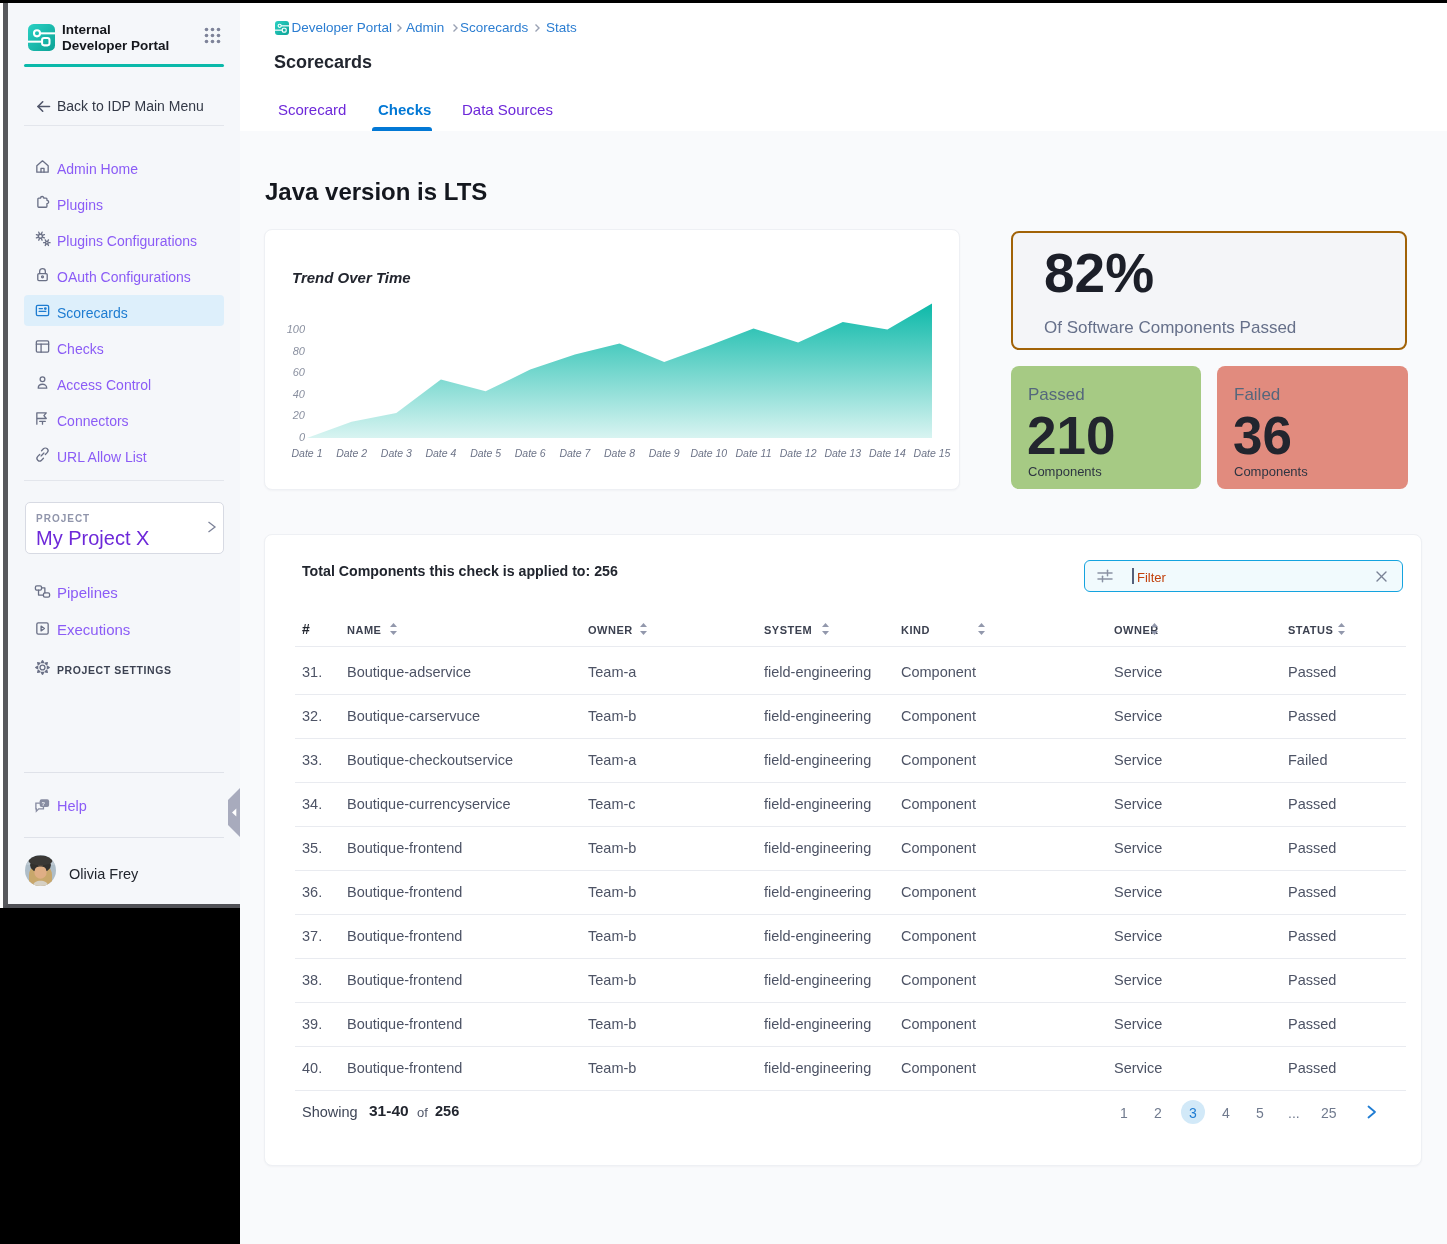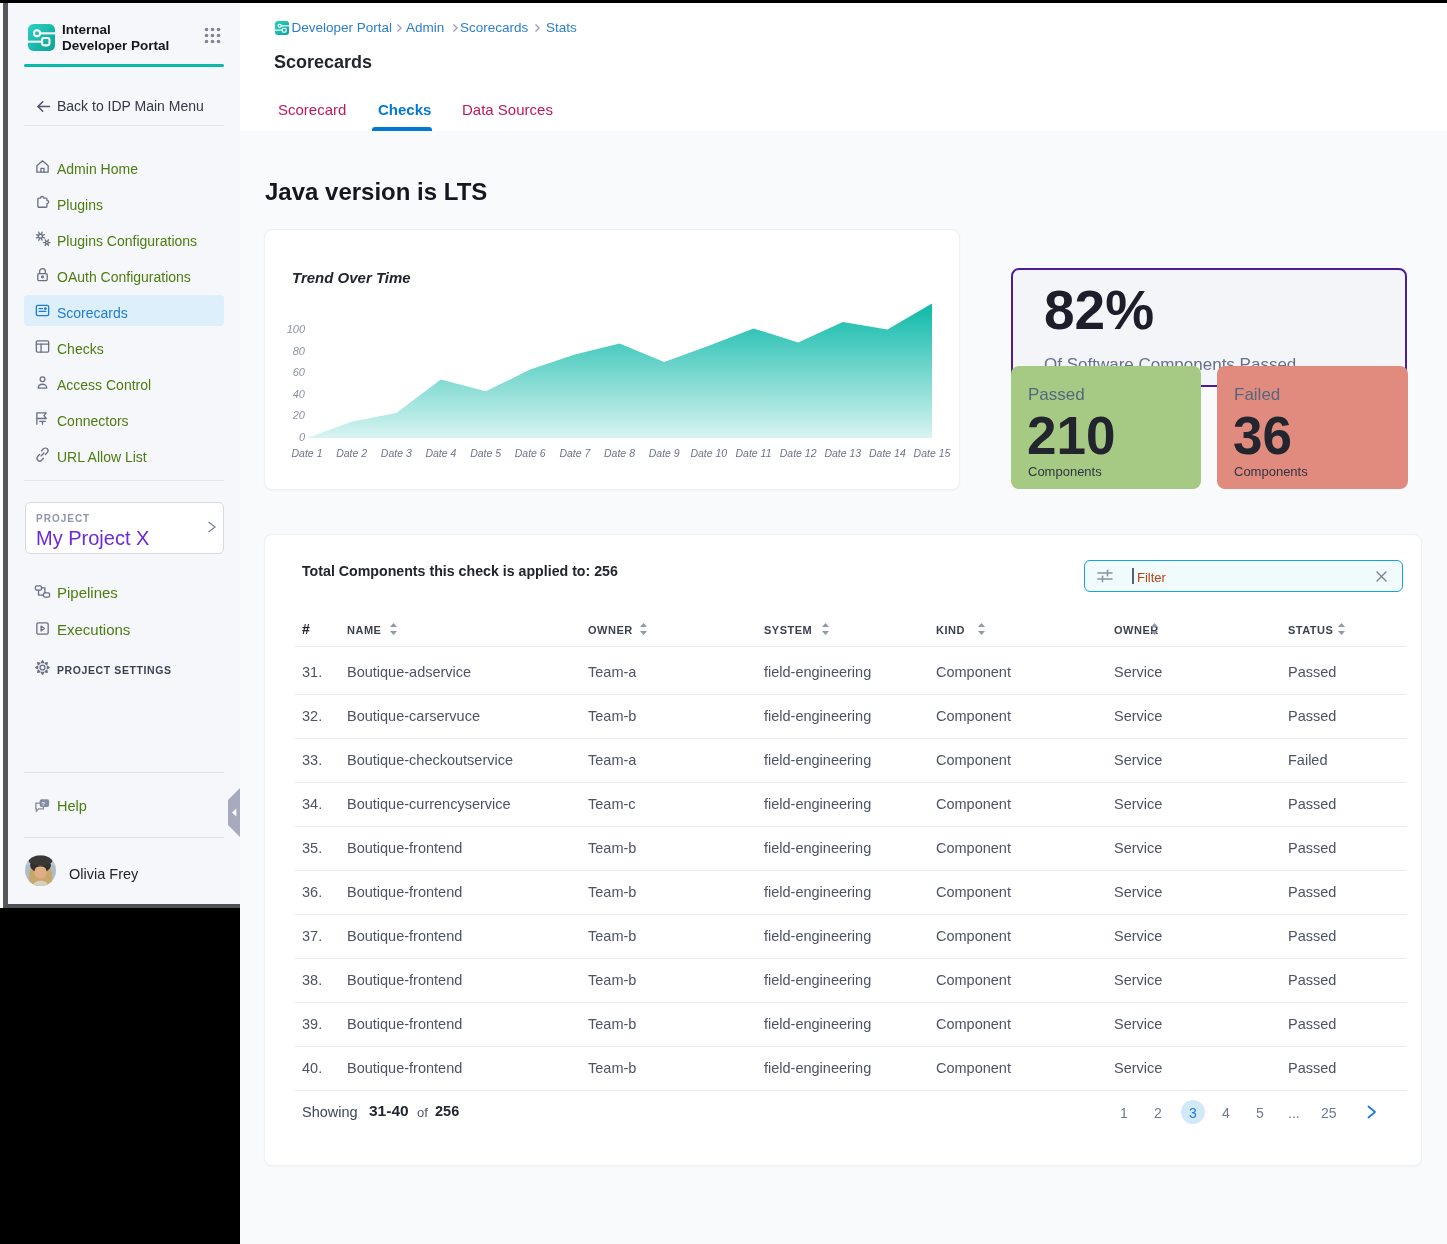--- a/index.html
+++ b/index.html
@@ -5,55 +5,55 @@
   * { margin:0; padding:0; box-sizing:border-box; }
   html,body { width:1447px; height:1244px; background:#fff; overflow:hidden;
     font-family:"Liberation Sans", sans-serif; }
   .abs { position:absolute; }
   #topbar { left:0; top:0; width:1447px; height:3px; background:#000; z-index:50; }
   
   #main { left:240px; top:0; width:1207px; height:1244px; background:#f9fafc; }
   #header { left:0; top:0; width:1207px; height:131px; background:#fff; }
   .crumb { font-size:13.5px; color:#2b7dd1; }
   #pgtitle { left:34px; top:52px; font-size:18px; font-weight:bold; color:#22262f; }
-  .tab { font-size:15px; color:#be185d; }
+  .tab { font-size:15px; color:#6d28d9; }
   .tab.active { color:#0278d5; font-weight:bold; }
   #tabline { left:132px; top:127px; width:60px; height:4px; background:#0278d5; border-radius:3px 3px 0 0; }
   #h1 { left:25px; top:178px; font-size:24px; font-weight:bold; color:#14171e; }
   .card { background:#fff; border:1px solid #eef0f4; border-radius:8px;
           box-shadow:0 1px 2px rgba(40,48,70,.04); }
   
   #chartcard { left:24px; top:229px; width:696px; height:261px;font-style:italic; }
   #charttitle { left:27px; top:39px; font-size:15px; font-weight:bold; color:#22252e; }
   
   #pctcard { left:771px; top:231px; width:396px; height:119px; background:#f4f5f8;
-             border:2px solid #4c1d95; border-radius:8px;margin-top:37px; }
+             border:2px solid #a16207; border-radius:8px; }
   #pctnum { left:31px; top:8px; font-size:55px; font-weight:bold; color:#1c1f29; }
   #pctsub { left:31px; top:85px; font-size:17px; color:#66708a; }
   #passcard { left:771px; top:366px; width:190px; height:123px; background:#a6ca84; border-radius:8px; }
   #failcard { left:977px; top:366px; width:191px; height:123px; background:#e18b7e; border-radius:8px; }
   .statlabel { left:17px; top:19px; font-size:17px; color:#55677c; }
   .statnum { left:16px; top:39px; font-size:53px; font-weight:bold; color:#22252e; }
   .statsub { left:17px; top:98px; font-size:13px; color:#2e3542; }
   
   #tablecard { left:24px; top:534px; width:1158px; height:632px; }
   #tabletitle { left:37px; top:28px; font-size:14.2px; font-weight:bold; color:#21252e; }
   #filterbox { left:819px; top:25px; width:319px; height:32px; background:#f1fafd;
                border:1.5px solid #14a3df; border-radius:6px; }
   .hlabel { font-size:11px; font-weight:bold; color:#3c4150; letter-spacing:.5px; }
   .cell { font-size:14.5px; color:#4d5365; white-space:nowrap; }
   .rowline { left:30px; width:1111px; height:1px; background:#e9ebf0; }
   .pg { font-size:14px; color:#707a8e; }
   .pgactive { left:848px; top:565px; width:24px; height:24px; background:#d2e9f8;
               border-radius:50%; }
   .mi { left:26px; width:17px; height:17px; }
   .mi .s { fill:none; stroke:#6a7086; stroke-width:1.4; stroke-linecap:round; stroke-linejoin:round; }
-  .ml { left:49px; font-size:14px; color:#4d7c0f; }
+  .ml { left:49px; font-size:14px; color:#8b5cf6; }
   .srt { width:9px; height:12px; }
-  .col1{left:37px}.col2{left:82px}.col3{left:323px}.col4{left:499px}.col5{left:671px}.col6{left:849px}.col7{left:1023px}
+  .col1{left:37px}.col2{left:82px}.col3{left:323px}.col4{left:499px}.col5{left:636px}.col6{left:849px}.col7{left:1023px}
 </style>
 </head>
 <body>
 <div class="abs" id="topbar"></div>
 <div class="abs" id="main">
   <div class="abs" id="header"></div>
 
   <svg class="abs" style="left:34.5px;top:21px" width="14" height="14" viewBox="0 0 24 24">
     <defs>
         <linearGradient id="tg2" x1="0" y1="0" x2="1" y2="1">

